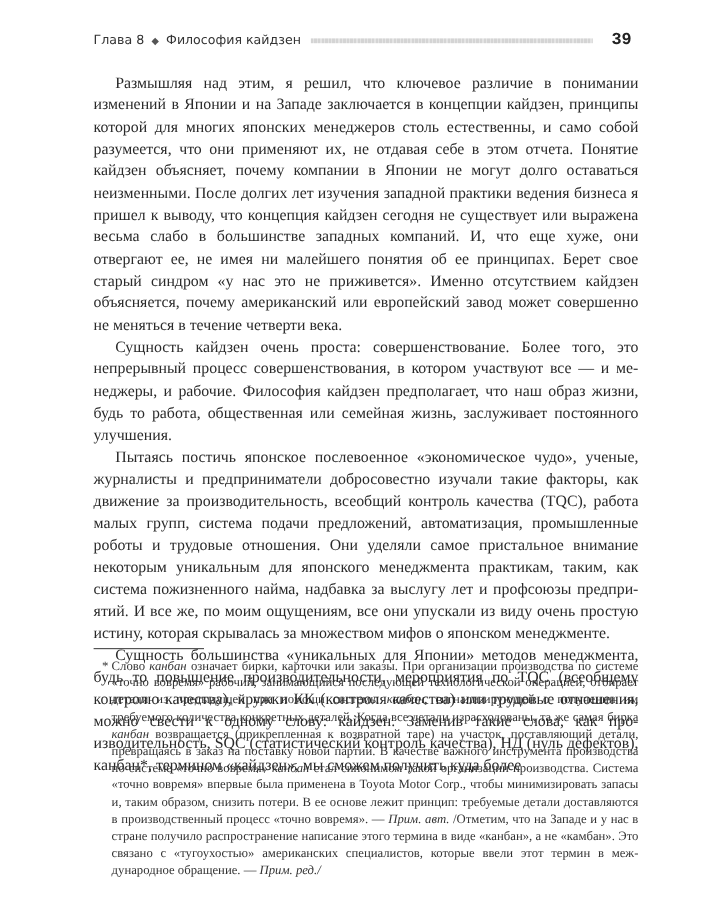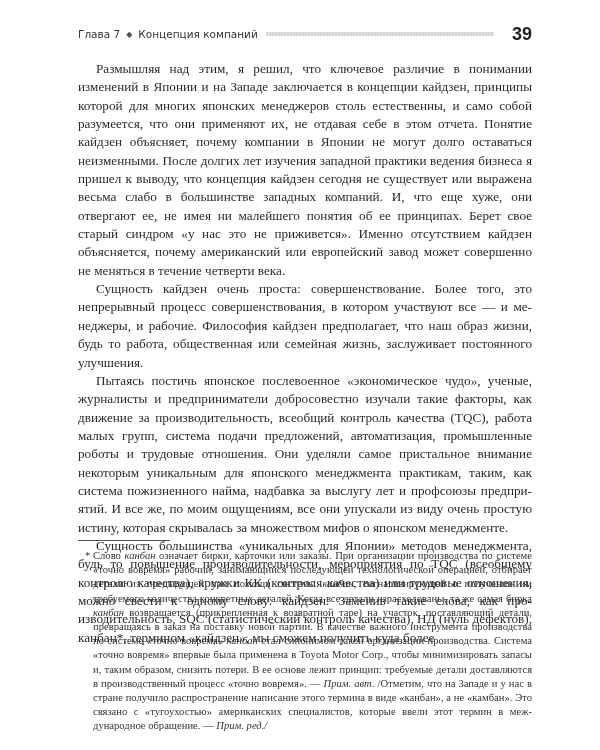--- a/index.html
+++ b/index.html
@@ -12,22 +12,22 @@
       display: flex; align-items: center;
       font-family: "DejaVu Sans", sans-serif; font-size: 10.5px; color: #333;
     }
     .header .chap { white-space: nowrap; }
     .header .diamond { margin: 0 6px; font-size: 8px; color: #555; }
     .header .rule {
       flex: 1; height: 4px; margin: 0 10px 0 8px;
       background: repeating-linear-gradient(90deg, #d4d4d4 0 2px, #e4e4e4 2px 3px);
     }
     .header .pageno {
-      font-family: Liberation Sans, sans-serif; font-weight: bold; font-size: 18px; color: #222;
-      width: 28px; text-align: right;
+      font-family: Liberation Mono, monospace; font-weight: bold; font-size: 14px; color: #222;
+      width: 28px; text-align: center;
     }
     .body-text {
       position: absolute; left: 78px; top: 60px; width: 454px;
       font-family: "Liberation Serif", "DejaVu Serif", serif;
       font-size: 13.2px; line-height: 18.35px; text-align: justify;
       hyphens: manual;
     }
     .body-text p { margin: 0; text-indent: 18px; }
     .fn-rule {
       position: absolute; left: 78px; top: 540px; width: 92px; height: 1px; background: #555;
@@ -37,23 +37,23 @@
       font-family: "Liberation Serif", "DejaVu Serif", serif;
       font-size: 10.6px; line-height: 14.2px; text-align: justify; color: #333;
     }
     .footnote .mark { position: absolute; left: -8px; top: 0; }
     .footnote em { }
   </style>
 </head>
 <body>
 
 <div class="header">
-  <span class="chap">Глава 7</span>
+  <span class="chap">Глава 8</span>
   <span class="diamond">◆</span>
-  <span class="chap">Концепция компаний</span>
+  <span class="chap">Философия кайдзен</span>
   <span class="rule"></span>
   <span class="pageno">39</span>
 </div>
 
 <div class="body-text">
   <p>Размышляя над этим, я решил, что ключевое различие в понимании изменений в Японии и на Западе заключается в концепции кайдзен, прин­ципы которой для многих японских менеджеров столь естественны, и само собой разумеется, что они применяют их, не отдавая себе в этом отчета. Понятие кайдзен объясняет, почему компании в Японии не могут долго оставаться неизменными. После долгих лет изучения западной практики ведения бизнеса я пришел к выводу, что концепция кайдзен сегодня не су­ществует или выражена весьма слабо в большинстве западных компаний. И, что еще хуже, они отвергают ее, не имея ни малейшего понятия об ее принципах. Берет свое старый синдром «у нас это не приживется». Именно отсутствием кайдзен объясняется, почему американский или европейский завод может совершенно не меняться в течение четверти века.</p>
   <p>Сущность кайдзен очень проста: совершенствование. Более того, это непрерывный процесс совершенствования, в котором участвуют все — и ме­неджеры, и рабочие. Философия кайдзен предполагает, что наш образ жиз­ни, будь то работа, общественная или семейная жизнь, заслуживает посто­янного улучшения.</p>
   <p>Пытаясь постичь японское послевоенное «экономическое чудо», ученые, журналисты и предприниматели добросовестно изучали такие факторы, как движение за производительность, всеобщий контроль качества (TQC), работа малых групп, система подачи предложений, автоматизация, промышленные роботы и трудовые отношения. Они уделяли самое пристальное внимание некоторым уникальным для японского менеджмента практикам, таким, как система пожизненного найма, надбавка за выслугу лет и профсоюзы предпри­ятий. И все же, по моим ощущениям, все они упускали из виду очень простую истину, которая скрывалась за множеством мифов о японском менеджменте.</p>
   <p>Сущность большинства «уникальных для Японии» методов менеджмента, будь то повышение производительности, мероприятия по TQC (всеобщему контролю качества), кружки КК (контроля качества) или трудовые отноше­ния, можно свести к одному слову: кайдзен. Заменив такие слова, как про­изводительность, SQC (статистический контроль качества), НД (нуль де­фектов), канбан*, термином «кайдзен», мы сможем получить куда более</p>
 </div>

